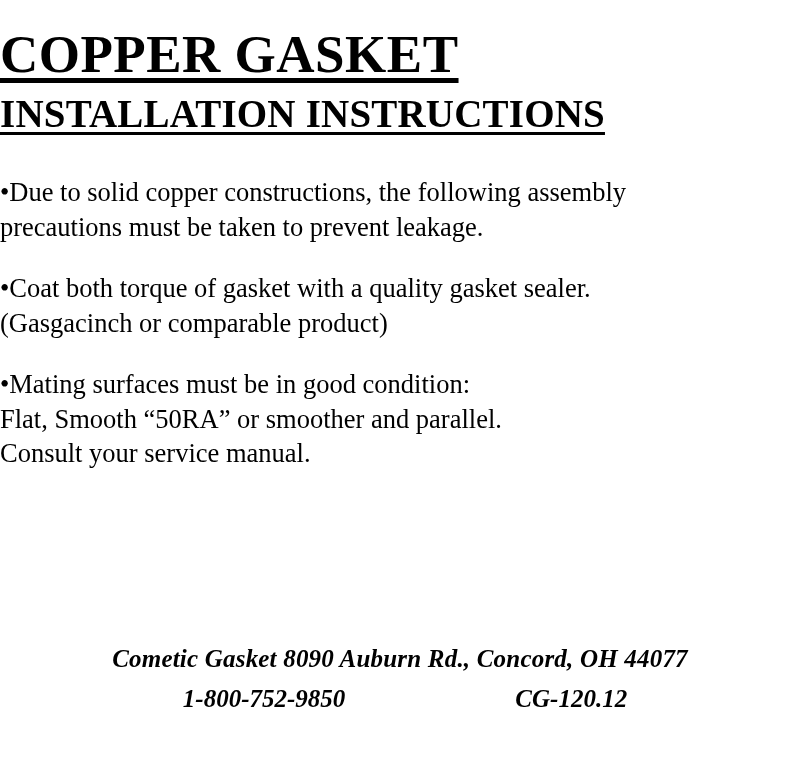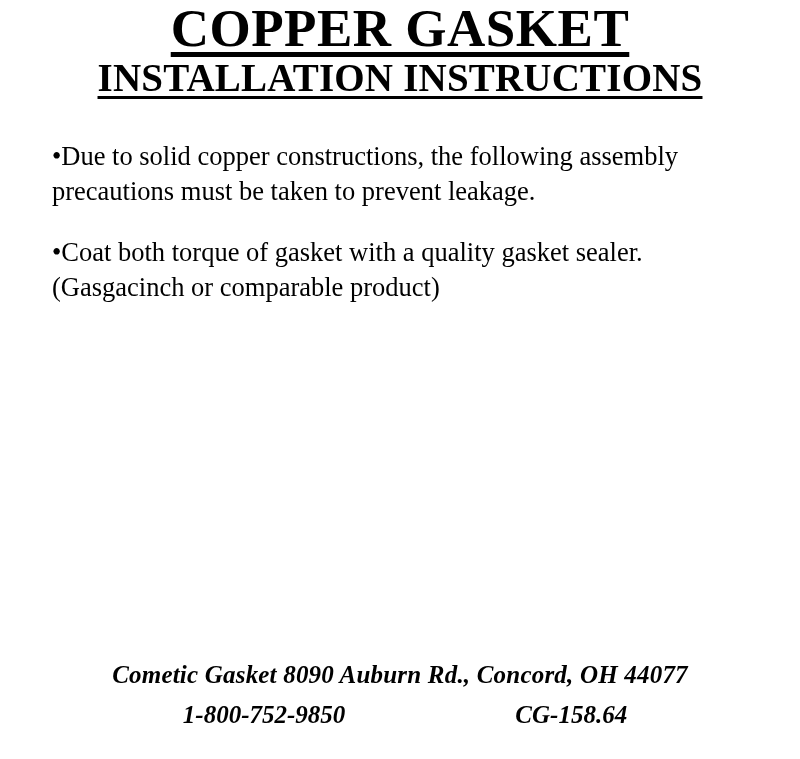--- a/index.html
+++ b/index.html
@@ -14,54 +14,54 @@
     color: #000000;
     overflow: hidden;
   }
   .page {
     width: 800px;
     height: 759px;
     box-sizing: border-box;
     position: relative;
   }
   .title-block {
-    text-align: center;
+    padding-top: 26px;
   }
   .title-main {
     font-size: 53px;
     font-weight: bold;
     letter-spacing: 0.5px;
     text-decoration: underline;
     text-underline-offset: 6px;
     line-height: 1.06;
   }
   .title-sub {
     font-size: 39px;
     font-weight: bold;
     letter-spacing: 0.2px;
     text-decoration: underline;
     text-underline-offset: 5px;
     line-height: 1.15;
+    margin-top: 10px;
   }
   .body-block {
     margin-top: 38px;
-    padding-left: 52px;
     padding-right: 40px;
   }
   .para {
     font-size: 26.5px;
     line-height: 1.31;
     margin-bottom: 18px;
     max-width: 710px;
   }
   .footer {
     position: absolute;
     left: 0;
     right: 0;
-    bottom: 30px;
+    bottom: 46px;
     text-align: center;
     font-weight: bold;
     font-style: italic;
     font-size: 25px;
   }
   .footer-line1 {
     letter-spacing: 0.2px;
   }
   .footer-line2 {
     margin-top: 12px;
@@ -78,23 +78,26 @@
 <div class="page">
 
   <div class="title-block">
     <div class="title-main">COPPER GASKET</div>
     <div class="title-sub">INSTALLATION INSTRUCTIONS</div>
   </div>
 
   <div class="body-block">
     <p class="para">•Due to solid copper constructions, the following assembly precautions must be taken to prevent leakage.</p>
     <p class="para">•Coat both torque of gasket with a quality gasket sealer. (Gasgacinch or comparable product)</p>
+    <p class="para" style="white-space: pre-line;">•Mating surfaces must be in good condition:
+Flat, Smooth “50RA” or smoother and parallel.
+Consult your service manual.</p>
   </div>
 
   <div class="footer">
     <div class="footer-line1">Cometic Gasket 8090 Auburn Rd., Concord, OH 44077</div>
     <div class="footer-line2">
       <span>1-800-752-9850</span>
-      <span>CG-158.64</span>
+      <span>CG-120.12</span>
     </div>
   </div>
 
 </div>
 
 </body></html>

